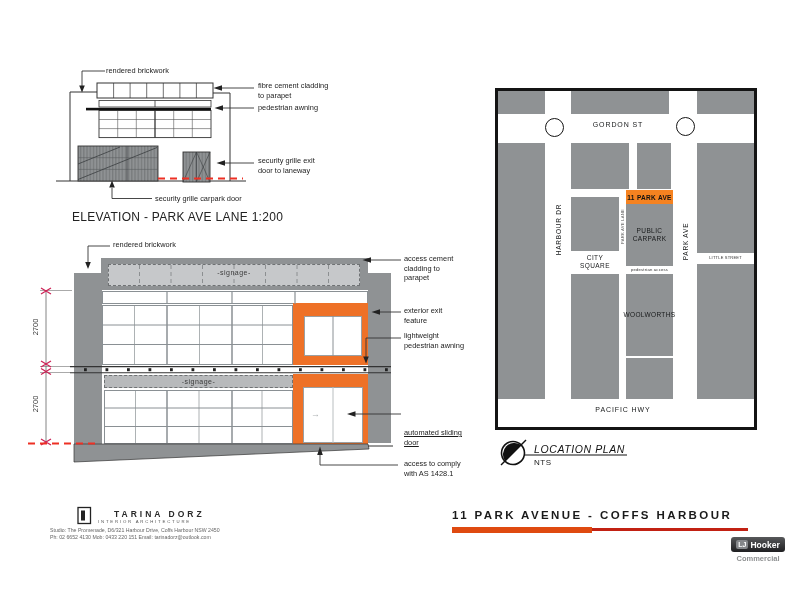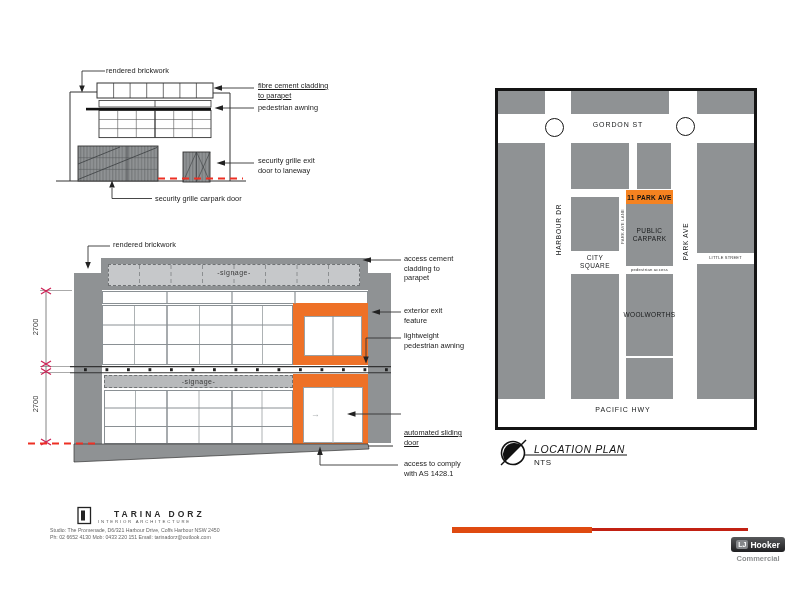--- a/index.html
+++ b/index.html
@@ -189,26 +189,27 @@
       <path d="M524.5,455 H627" stroke="#111" stroke-width="1.2" fill="none"></path>
     </g>
 
     <g>
       <rect x="78" y="507.5" width="12.5" height="16" fill="none" stroke="#222" stroke-width="1.3"></rect>
       <rect x="81" y="510.5" width="4" height="10" fill="#222"></rect>
     </g>
   </svg>
 
   <div class="ann" style="left:106px;top:66px;">rendered brickwork</div>
-  <div class="ann" style="left:258px;top:81px;text-decoration:underline;">fibre cement cladding
+  <div class="ann" style="left:258px;top:81px;">fibre cement cladding
 to parapet</div>
   <div class="ann" style="left:258px;top:103px;">pedestrian awning</div>
   <div class="ann" style="left:258px;top:156px;">security grille exit
 door to laneway</div>
   <div class="ann" style="left:155px;top:194px;">security grille carpark door</div>
+  <div class="etitle" style="left:72px;top:210px;">ELEVATION - PARK AVE LANE 1:200</div>
 
   <div class="ann" style="left:113px;top:240px;">rendered brickwork</div>
   <div class="ann" style="left:404px;top:254px;">access cement
 cladding to
 parapet</div>
   <div class="ann" style="left:404px;top:306px;">exterior exit
 feature</div>
   <div class="ann" style="left:404px;top:331px;">lightweight
 pedestrian awning</div>
   <div class="ann" style="left:404px;top:428px;text-decoration:underline;">automated sliding
@@ -255,20 +256,21 @@
   </div>
 
   <div class="locp-title" style="left:534px;top:443px;">LOCATION PLAN</div>
   <div class="nts" style="left:534px;top:458px;">NTS</div>
 
   <div class="firm" style="left:95px;top:509px;">TARINA DORZ</div>
   <div class="tagline" style="left:98px;top:519px;">INTERIOR ARCHITECTURE</div>
   <div class="addr" style="left:50px;top:527px;">Studio:  The Promenade, D6/321 Harbour Drive, Coffs Harbour NSW 2450</div>
   <div class="addr" style="left:50px;top:534px;">Ph: 02 6652 4130     Mob: 0433 220 151     Email: tarinadorz@outlook.com</div>
 
+  <div class="ptitle" style="left:452px;top:509px;">11 PARK AVENUE - COFFS HARBOUR</div>
   <div class="abs" style="left:452px;top:526.5px;width:140px;height:6px;background:#DF4A10;"></div>
   <div class="abs" style="left:592px;top:528px;width:156px;height:2.8px;background:#C22113;"></div>
 
   <div class="ljbox">
     <span class="ljchip">LJ</span>
     <span class="ljname">Hooker</span>
   </div>
   <div class="ljcomm">Commercial</div>
 
 </div>

